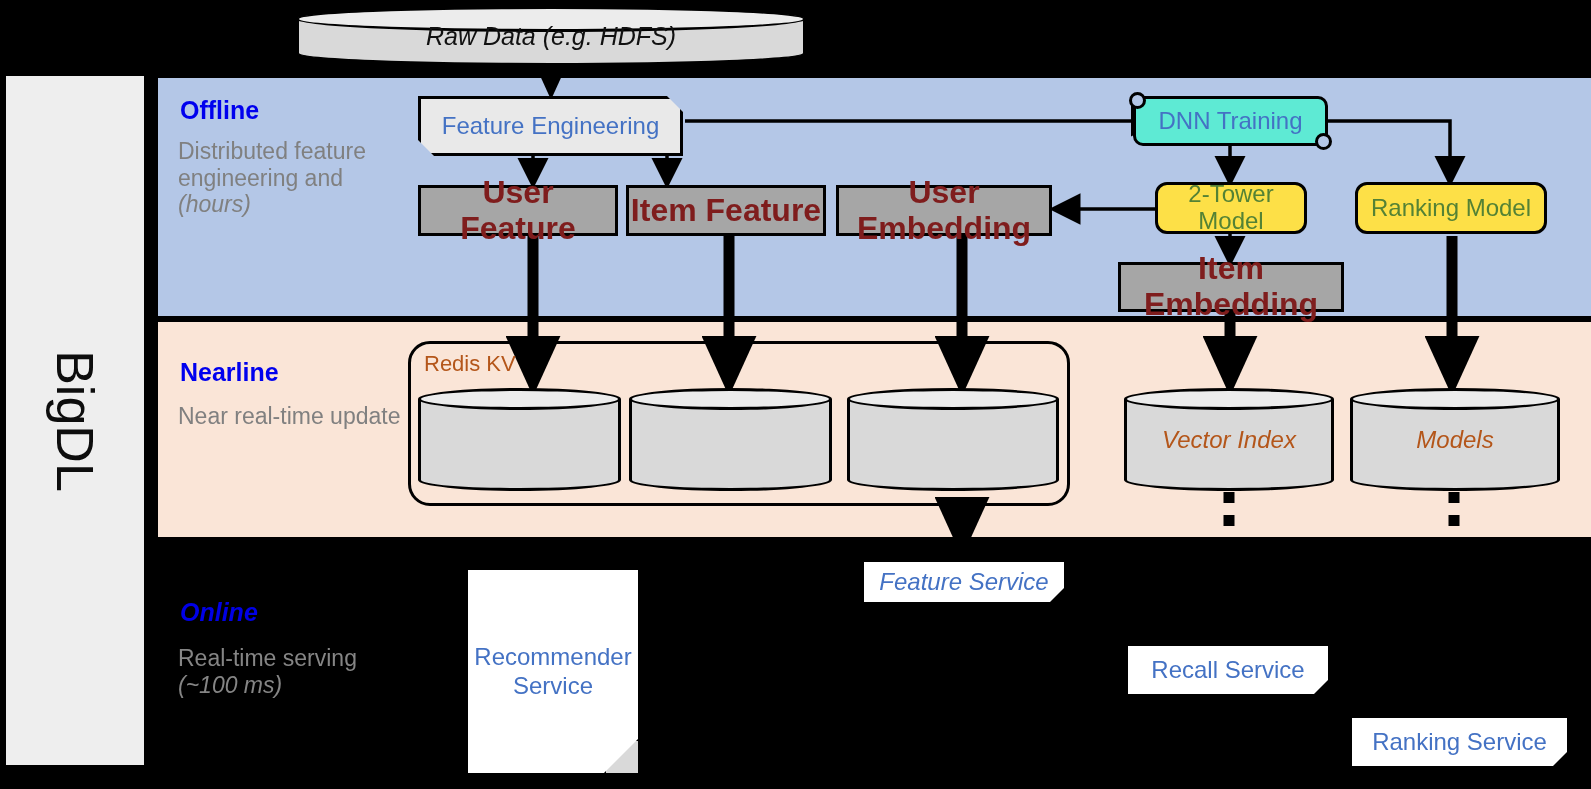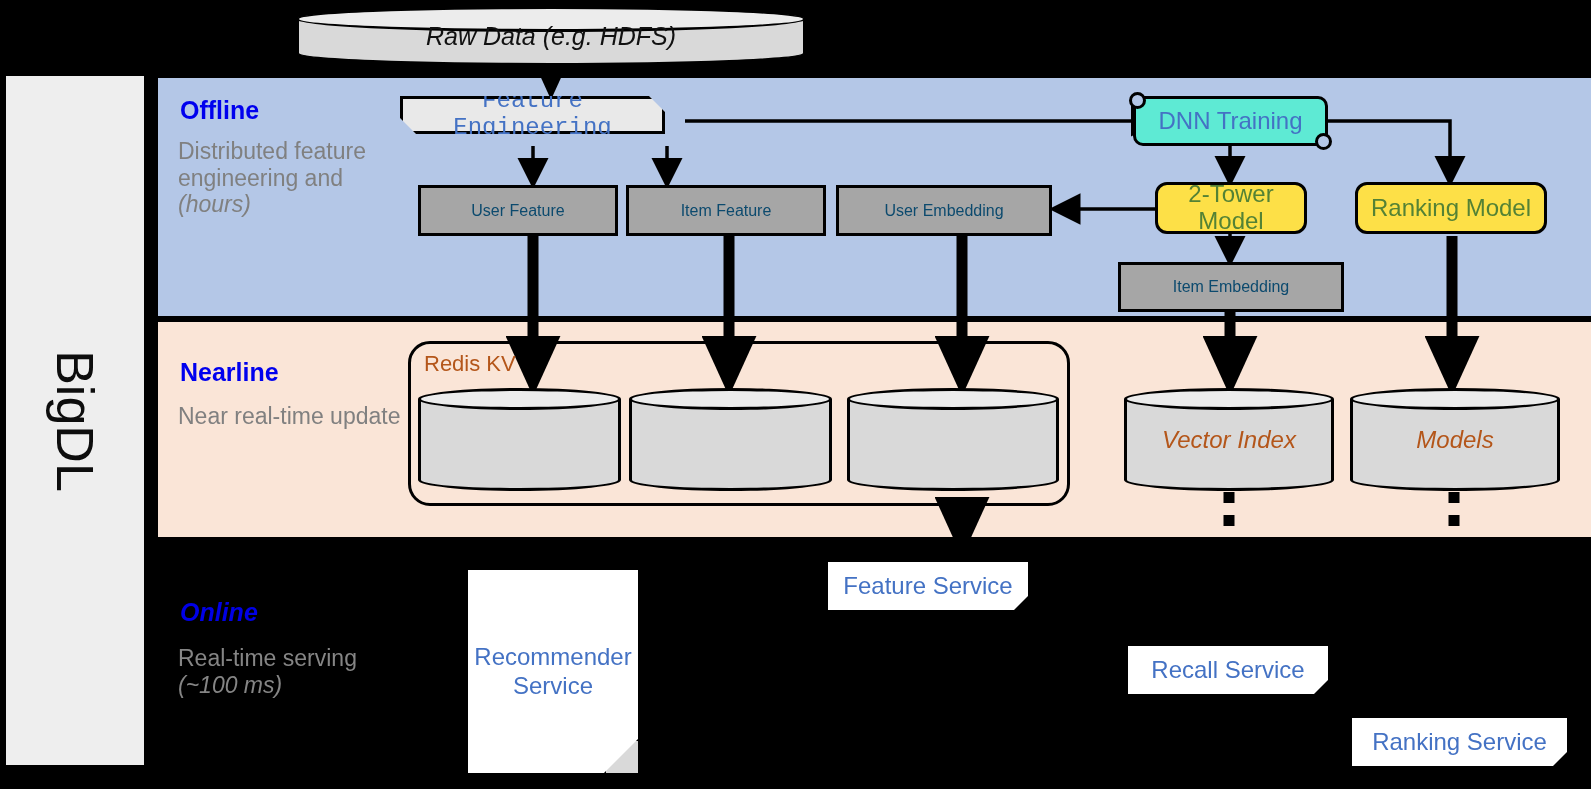--- a/index.html
+++ b/index.html
@@ -30,21 +30,21 @@
   #s-online{left:178px;top:645px;}
   #t-online,#s-online{opacity:.97;}
   #t-online{color:#0000ee;}
   #s-online{color:#8a8a8a;}
 
   
   .node{position:absolute;box-sizing:border-box;display:flex;align-items:center;
         justify-content:center;text-align:center;line-height:1.12;}
 
   
-  .grey-box{background:#a6a6a6;border:3px solid #000;color:#0c4a6e;font-size:16px;}
+  .grey-box{background:#a6a6a6;border:3px solid #000;color:#7f1d1d;font-size:32px;font-weight:bold;}
 
   
   .proc-round{background:#fde047;border:3px solid #000;border-radius:12px;font-size:24px;align-items:center;}
   
   .proc-card{background:#e9e9e9;border:3px solid #000;font-size:24px;
      clip-path:polygon(0 0, calc(100% - 16px) 0, 100% 16px, 100% 100%, 16px 100%, 0 calc(100% - 16px));}
   
   .proc-flag{background:#5eead4;border:3px solid #000;border-radius:10px;font-size:24px;}
   .proc-flag::before,.proc-flag::after{content:"";position:absolute;width:11px;height:11px;
       background:#b4c7e7;border:3px solid #000;border-radius:50%;}
@@ -158,21 +158,21 @@
     <line x1="1454" y1="492" x2="1454" y2="536" stroke="#000" stroke-width="11" stroke-dasharray="11,12"></line>
   </svg>
 
   <div class="cyl" id="raw-data">
     <div class="bot"></div>
     <div class="body"></div>
     <div class="top"></div>
     <div class="lbl">Raw Data (e.g. HDFS)</div>
   </div>
 
-  <div class="node proc-card" style="left:400px;top:96px;width:265px;height:38px;font-family:Liberation Mono, monospace;">
+  <div class="node proc-card" style="left:418px;top:96px;width:265px;height:60px;">
     <span class="blue-txt">Feature Engineering</span>
   </div>
 
   <div class="node proc-flag" style="left:1133px;top:96px;width:195px;height:50px;">
     <span class="blue-txt">DNN Training</span>
   </div>
 
   <div class="node grey-box" style="left:418px;top:185px;width:200px;height:51px;">
     <span>User Feature</span>
   </div>
@@ -233,21 +233,21 @@
     <div class="body"></div>
     <div class="top"></div>
     <div class="lbl brown-txt">Models</div>
   </div>
 
   <div class="doc doc-lg" style="left:468px;top:570px;width:170px;height:203px;padding:0 24px;">
     <span>Recommender Service</span>
     <span class="fold"></span>
   </div>
 
-  <div class="doc" style="left:828px;top:562px;width:200px;height:48px;">
+  <div class="doc" style="left:864px;top:562px;width:200px;height:40px;font-style:italic;">
     <span>Feature Service</span>
     <span class="fold"></span>
   </div>
 
   <div class="doc" style="left:1128px;top:646px;width:200px;height:48px;">
     <span>Recall Service</span>
     <span class="fold"></span>
   </div>
 
   <div class="doc" style="left:1352px;top:718px;width:215px;height:48px;">

